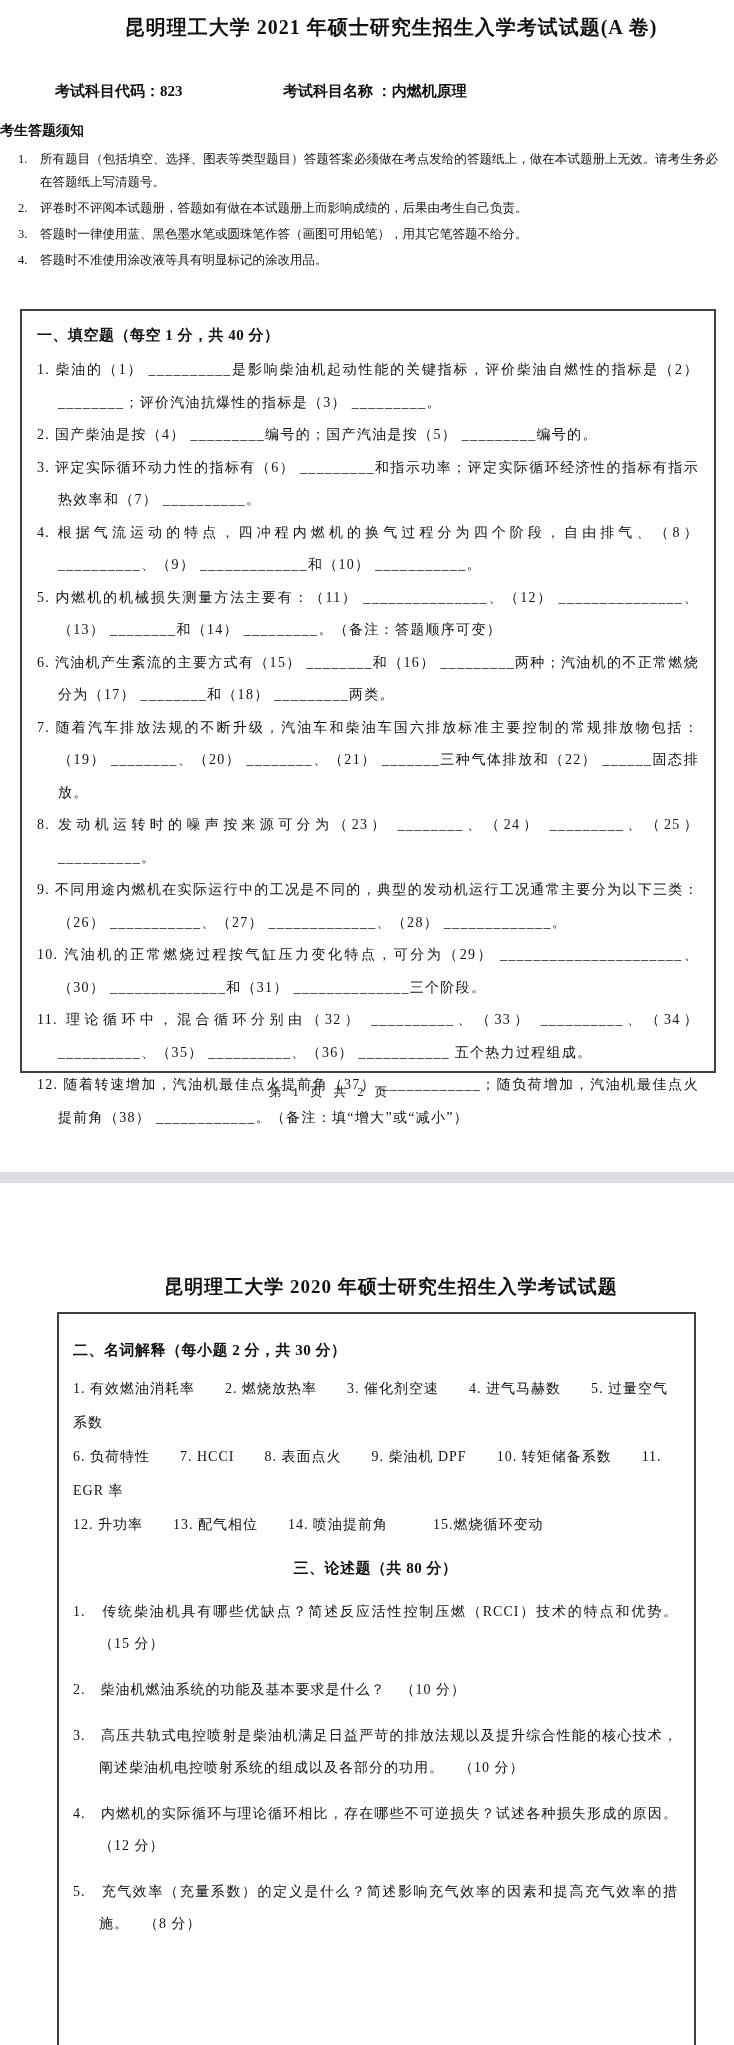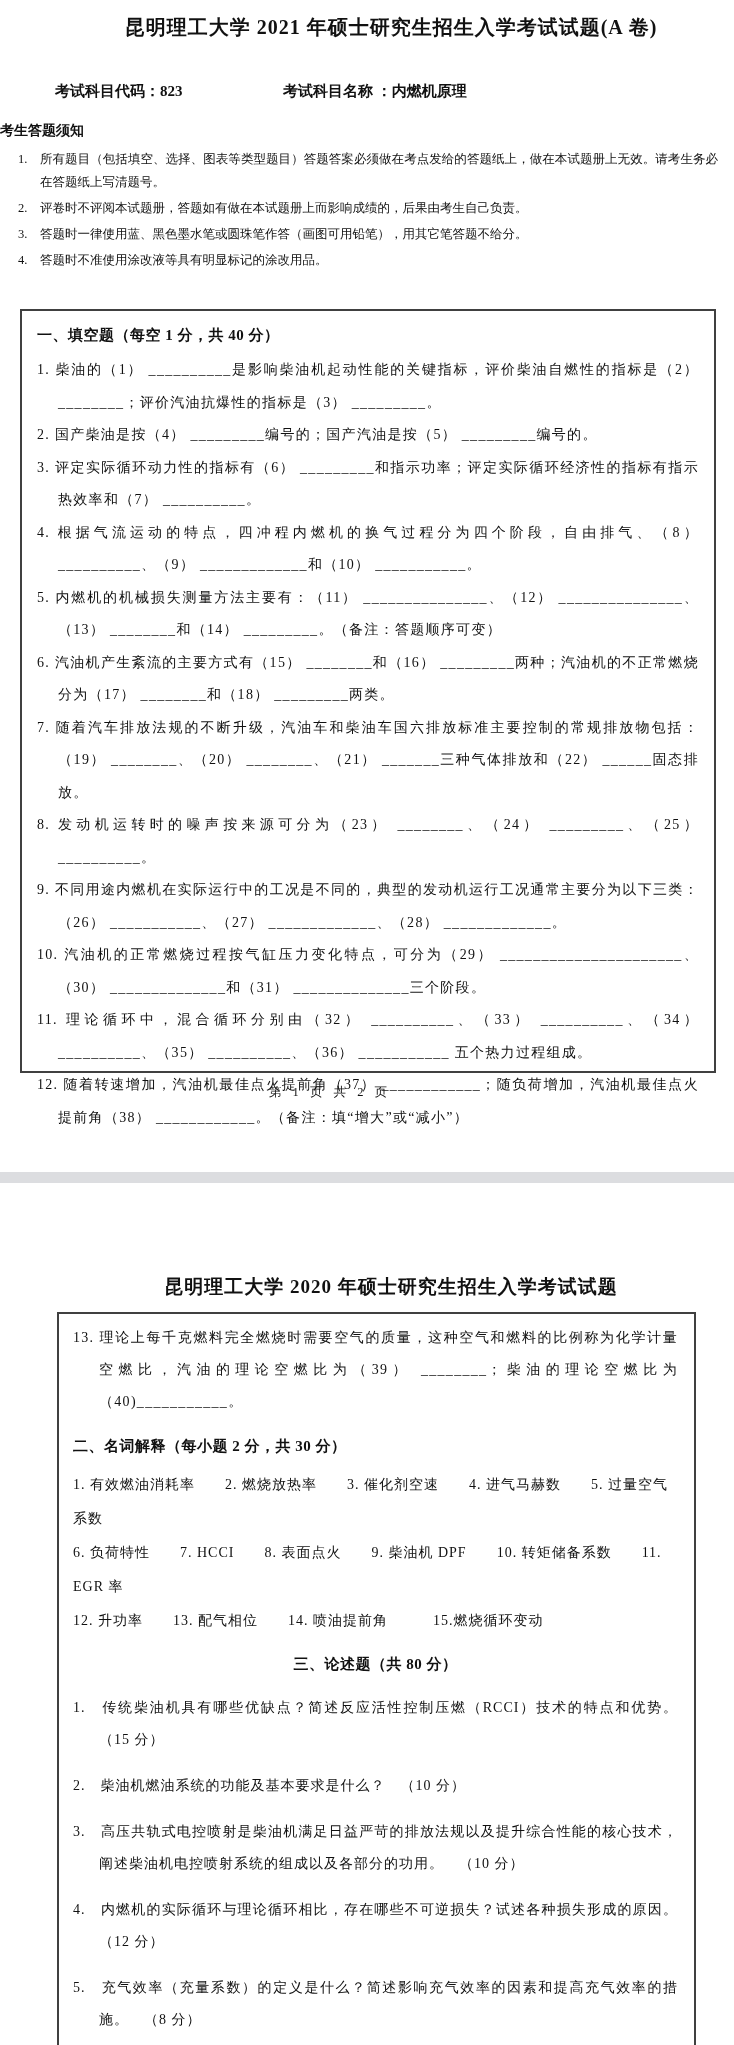--- a/index.html
+++ b/index.html
@@ -112,21 +112,20 @@
     <div class="fq">12. 随着转速增加，汽油机最佳点火提前角（37） ____________；随负荷增加，汽油机最佳点火提前角（38） ____________。（备注：填“增大”或“减小”）</div>
   </div>
 
   <div class="page-footer">第 1 页 共 2 页</div>
 
   <div class="page-divider"></div>
 
   <h1 class="doc-title t2">昆明理工大学 2020 年硕士研究生招生入学考试试题</h1>
 
   <div class="qbox box2">
-    <div class="fq">13. 理论上每千克燃料完全燃烧时需要空气的质量，这种空气和燃料的比例称为化学计量空燃比，汽油的理论空燃比为（39） ________；柴油的理论空燃比为（40)___________。</div>
 
     <div class="sec-title sec2-title">二、名词解释（每小题 2 分，共 30 分）</div>
     <div class="terms">
       <div class="term-line">1. 有效燃油消耗率　　2. 燃烧放热率　　3. 催化剂空速　　4. 进气马赫数　　5. 过量空气系数</div>
       <div class="term-line">6. 负荷特性　　7. HCCI　　8. 表面点火　　9. 柴油机 DPF　　10. 转矩储备系数　　11. EGR 率</div>
       <div class="term-line">12. 升功率　　13. 配气相位　　14. 喷油提前角　　　15.燃烧循环变动</div>
     </div>
 
     <div class="sec-title sec3-title">三、论述题（共 80 分）</div>
     <div class="essay">1.　传统柴油机具有哪些优缺点？简述反应活性控制压燃（RCCI）技术的特点和优势。（15 分）</div>

